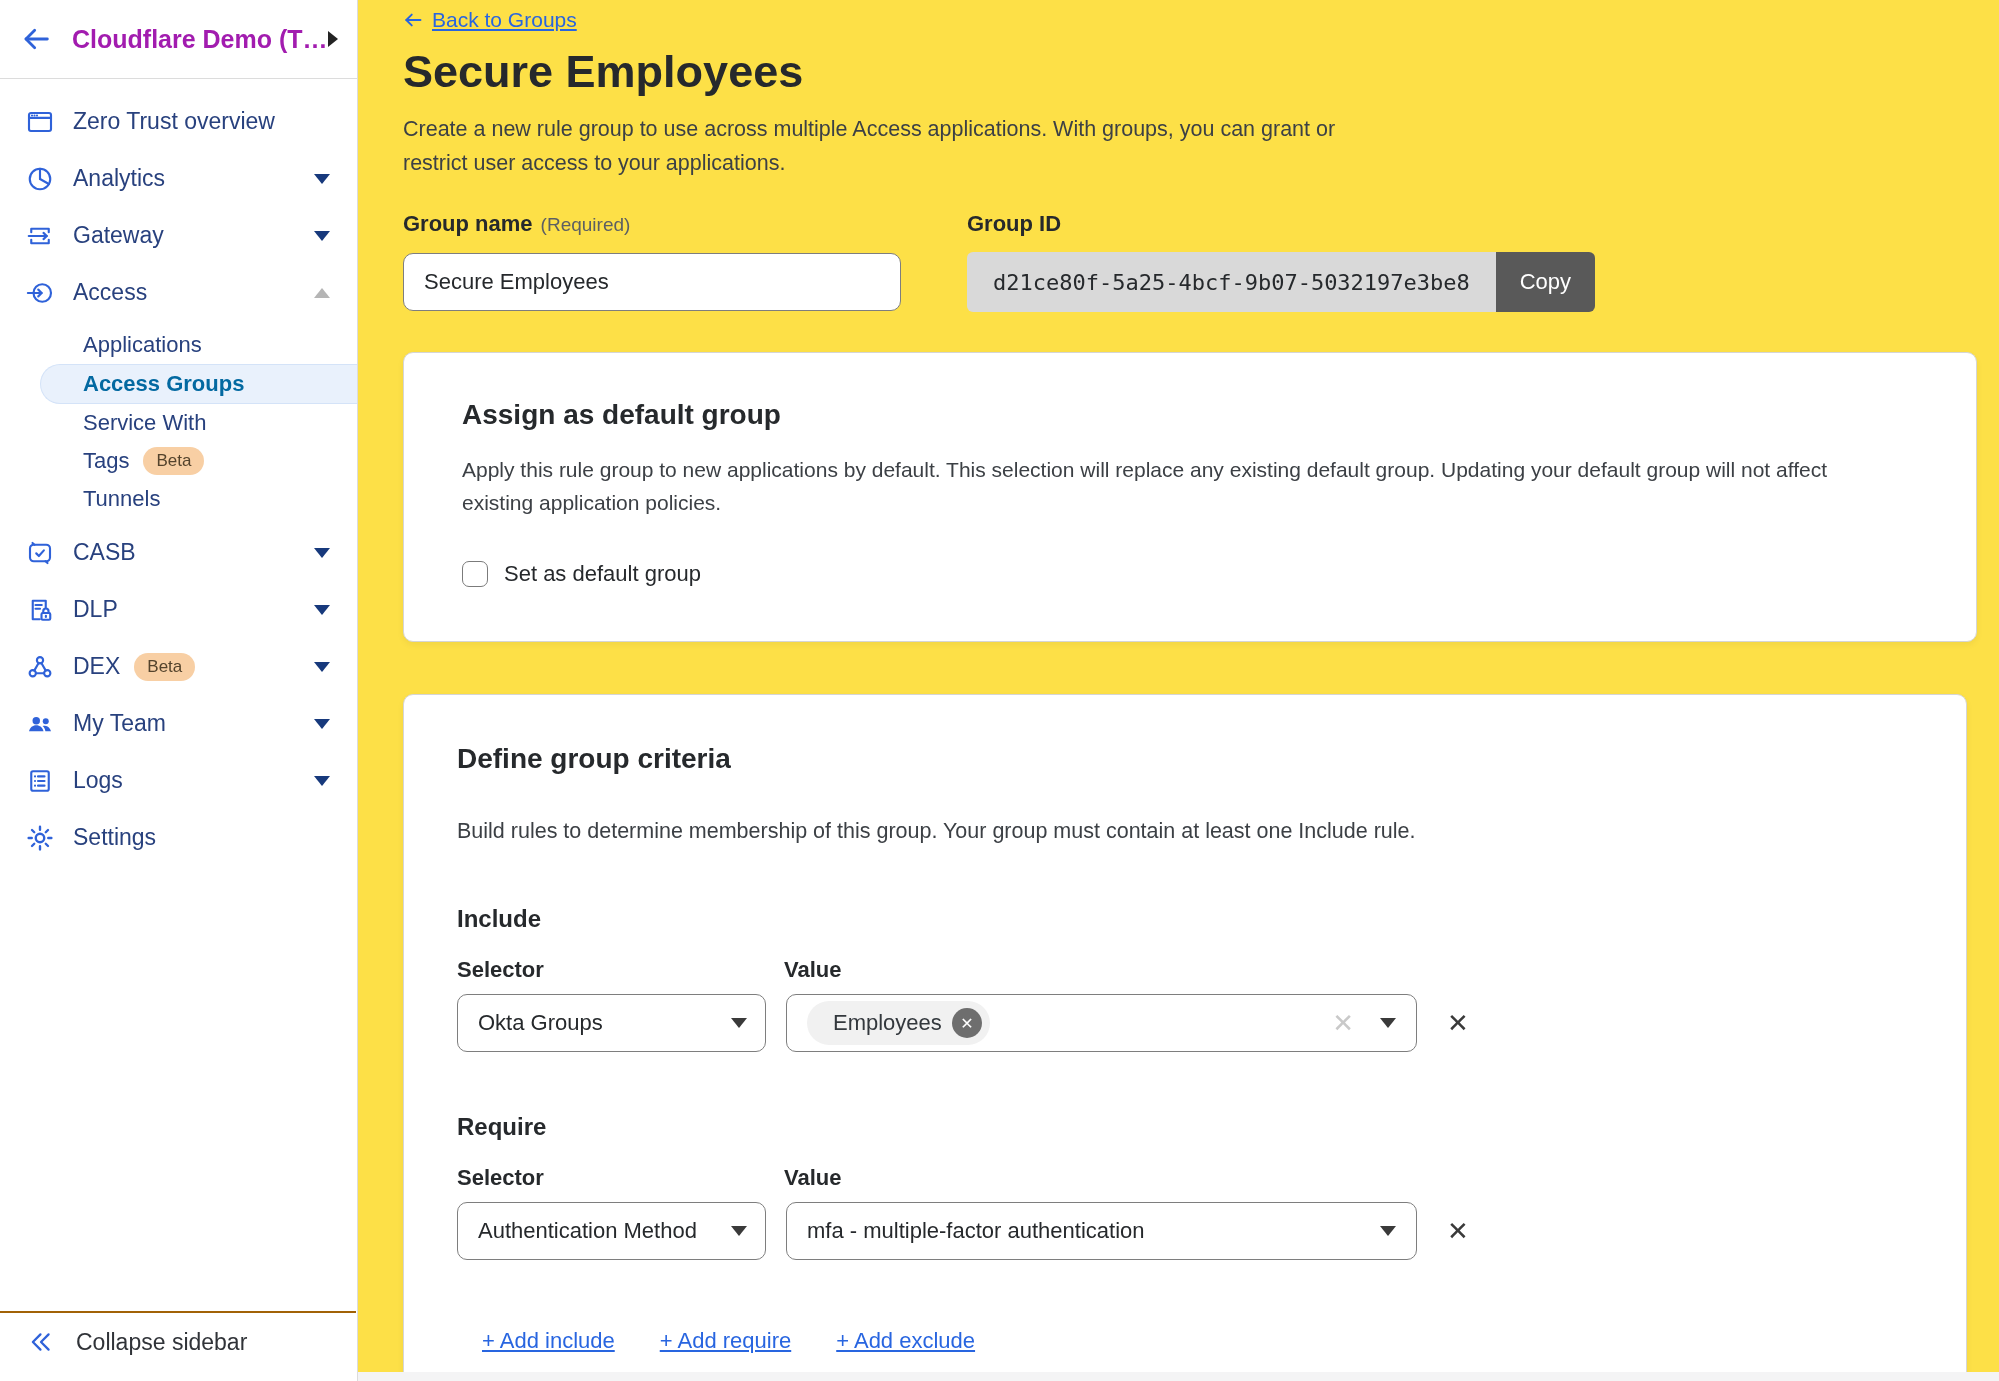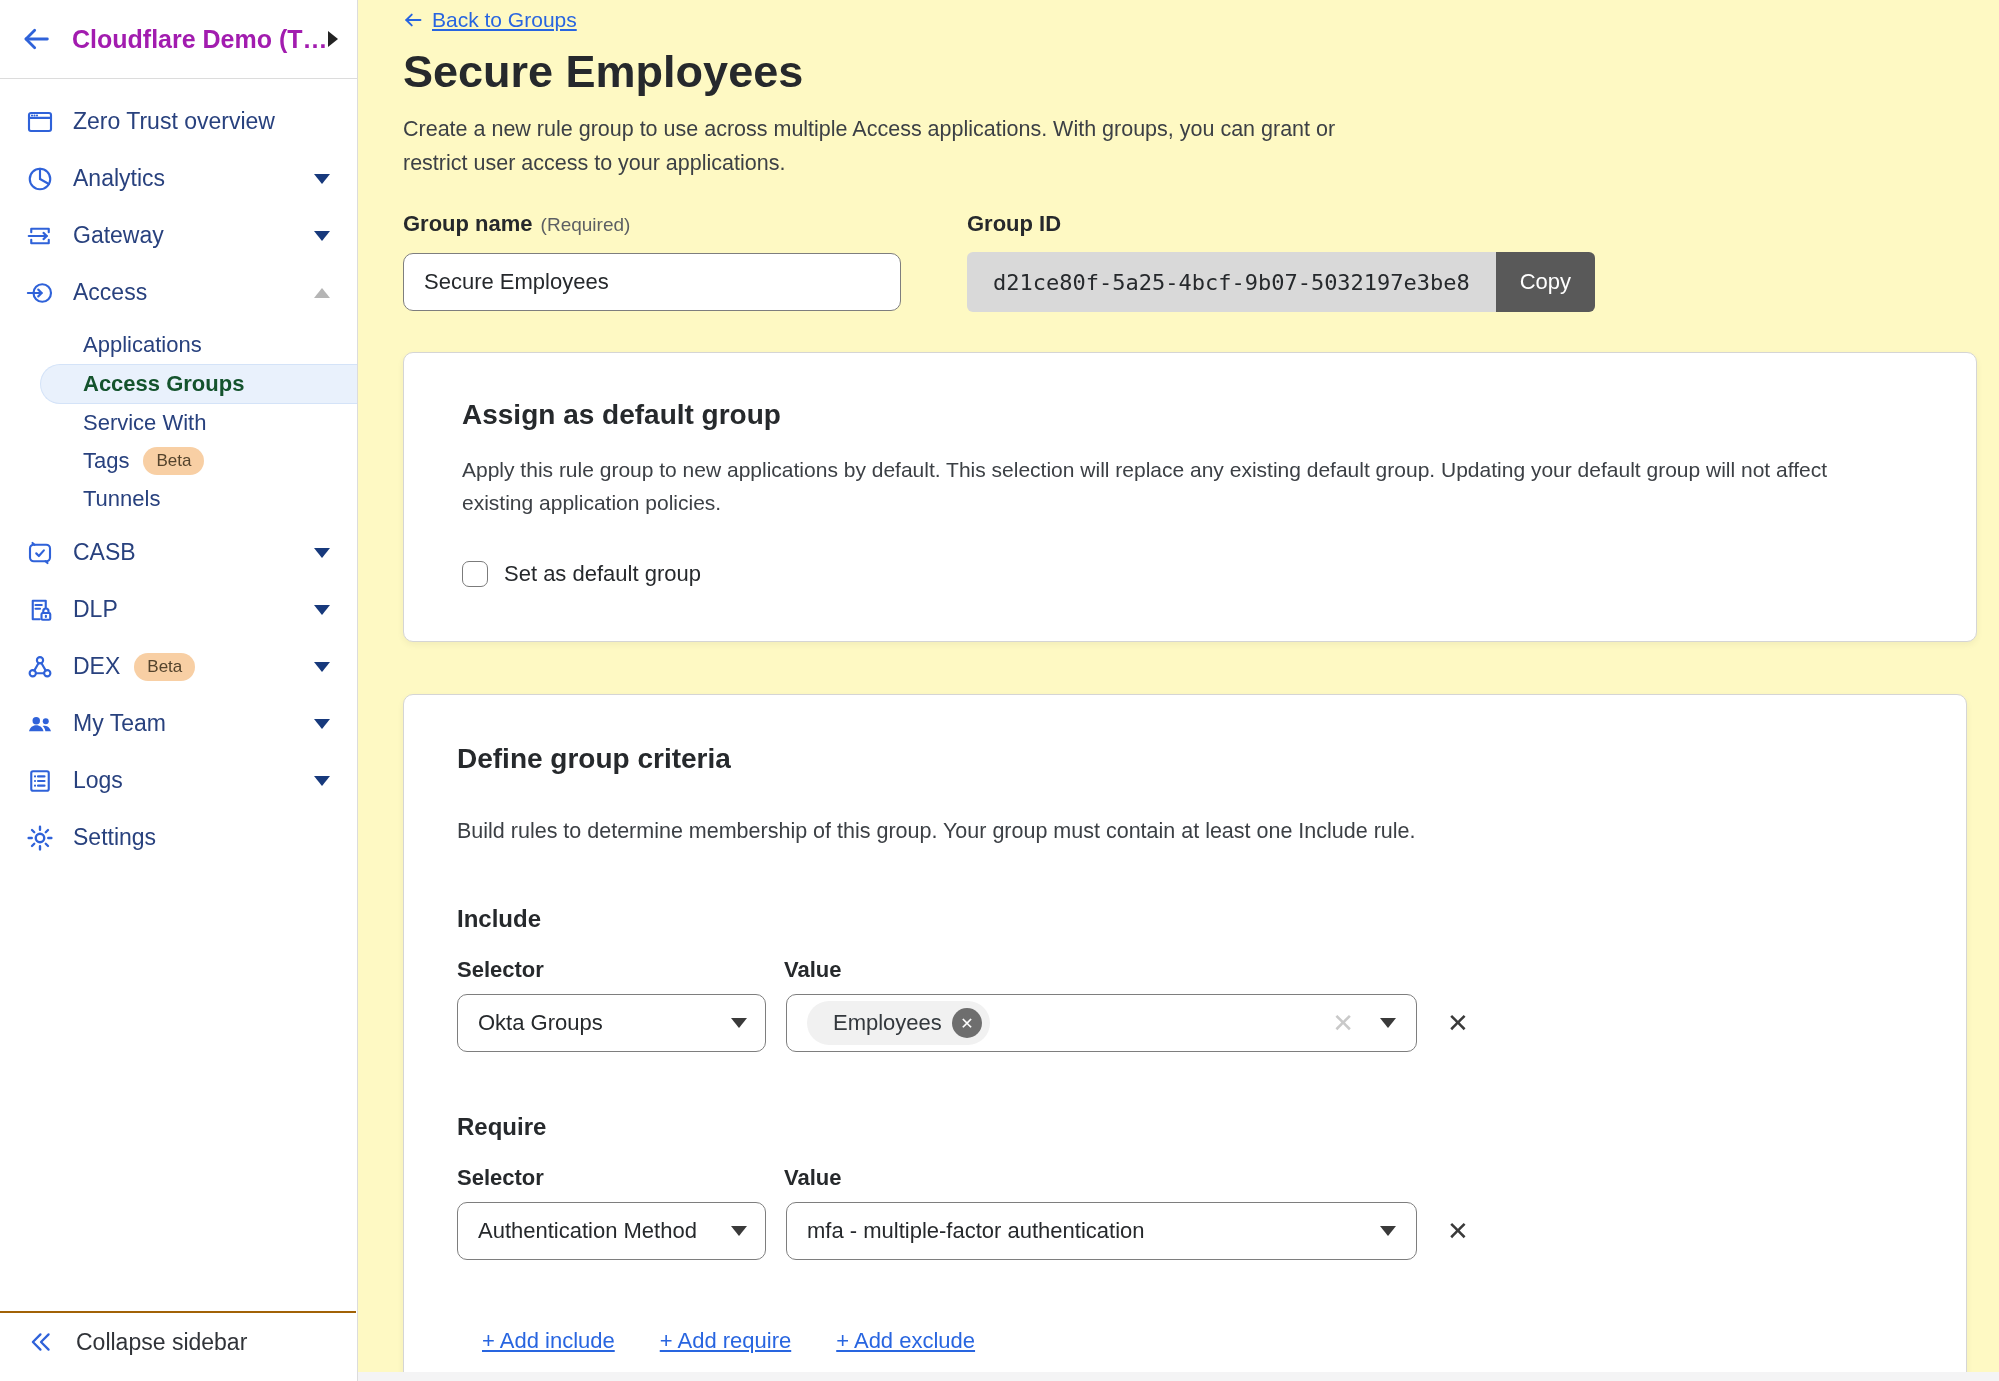--- a/index.html
+++ b/index.html
@@ -27,32 +27,32 @@
   .caret { margin-left:auto; }
   .caret-down { width:0; height:0; border-left:8px solid transparent;
                 border-right:8px solid transparent; border-top:10px solid #17397c; }
   .caret-up { width:0; height:0; border-left:8px solid transparent;
               border-right:8px solid transparent; border-bottom:10px solid #b5b5b5; }
   .sub-list { padding:5px 0 6px; }
   .sub-item { height:38px; display:flex; align-items:center; padding-left:83px;
               font-size:22px; color:#28417e; cursor:pointer; }
   .sub-item.selected { background:#e9f1fc; border:1px solid #d4e3f8; border-right:none;
                        border-radius:999px 0 0 999px; margin-left:40px; padding-left:42px;
-                       font-weight:bold; color:#14532d; }
+                       font-weight:bold; color:#0369a1; }
   .badge-beta { margin-left:14px; background:#f8cfa4; color:#54432c; font-size:17px;
                 line-height:17px; padding:5px 13px 6px; border-radius:999px;
                 font-weight:normal; }
   .sb-footer { position:absolute; left:0; bottom:0; width:356px; height:52px;
                border-top:2px solid #a16207; background:#fff; display:flex;
                align-items:flex-start; padding-top:16px; cursor:pointer; }
   .sb-footer .icon { margin-left:28px; }
   .sb-footer .lbl { margin-left:22px; font-size:23px; color:#303338; }
   
   .main { position:absolute; left:358px; top:0; right:0; bottom:0;
-          padding:8px 40px 0 45px; background:#fef9c3; }
+          padding:8px 40px 0 45px; background:#fde047; }
   .back-link { display:inline-flex; align-items:center; gap:9px; color:#2865e0;
                font-size:21px; text-decoration:underline; cursor:pointer; }
   .page-title { margin-top:12px; font-size:45px; font-weight:bold; color:#26292c; }
   .page-desc { margin-top:14px; font-size:21.5px; line-height:34px; color:#3c4045;
                max-width:980px; }
   .form-row { display:flex; margin-top:30px;gap:28px; }
   .field-label { font-size:22px; font-weight:bold; color:#26292c; line-height:28px; }
   .required { font-size:19px; color:#5c5f63; font-weight:normal; margin-left:8px; }
   .name-input { margin-top:14px; width:456px; height:56px; border:1.7px solid #7e7e7e;
                 border-radius:10px; font-size:22px; padding:0 20px; color:#26292c;

